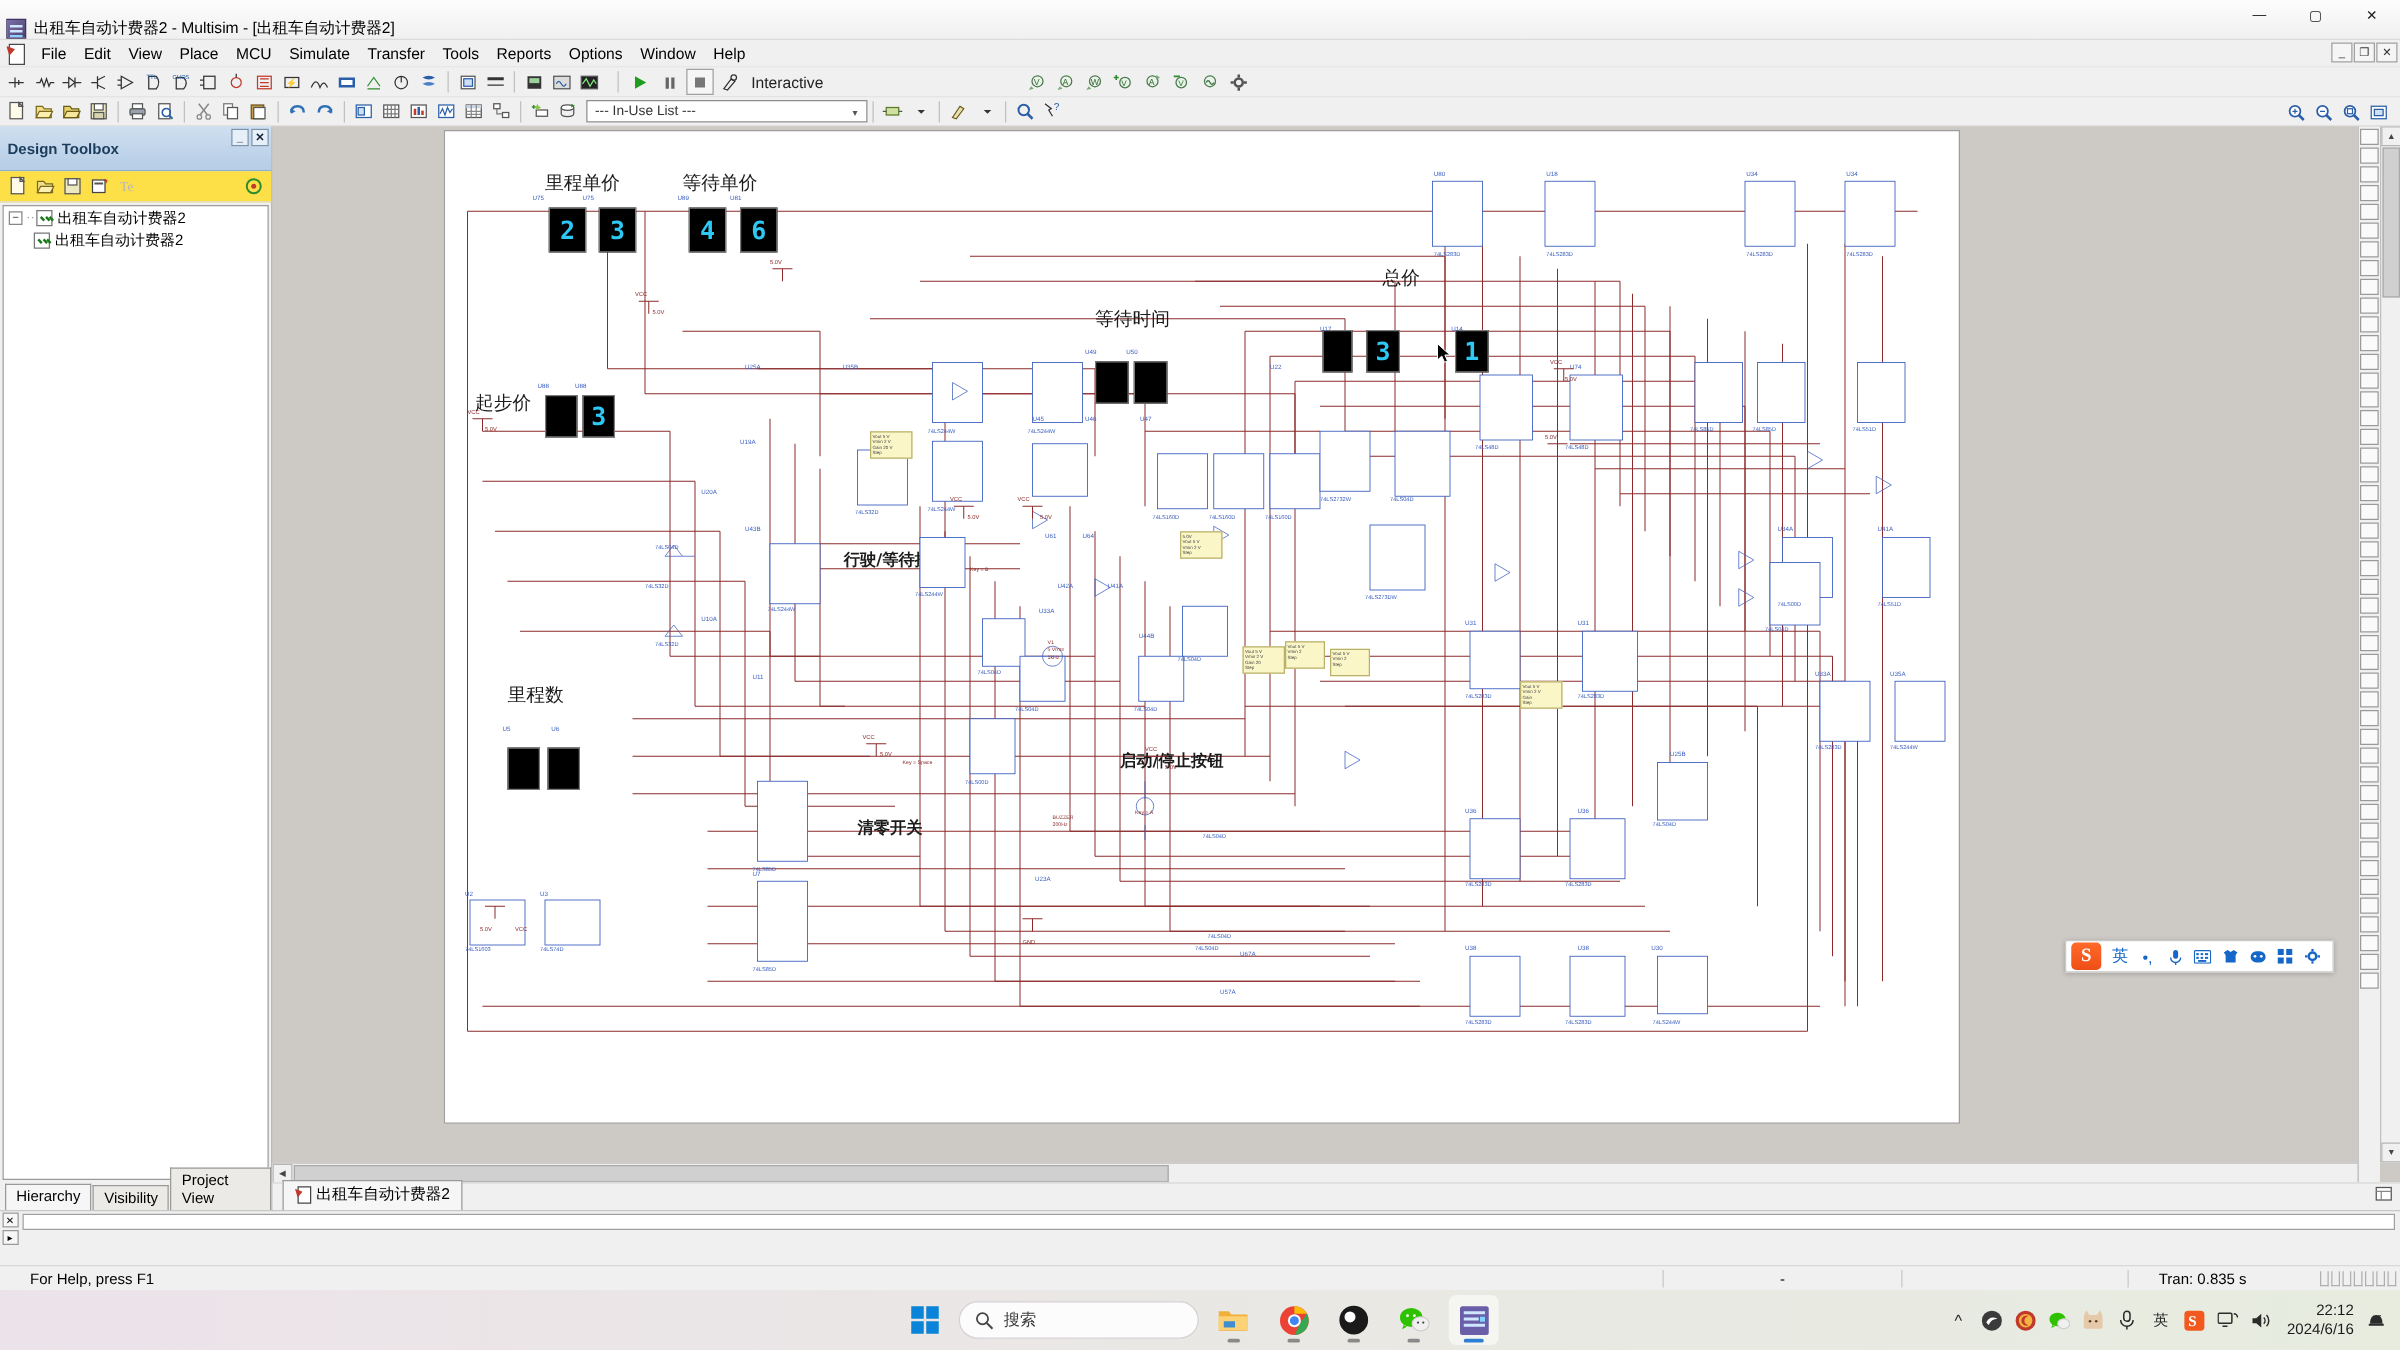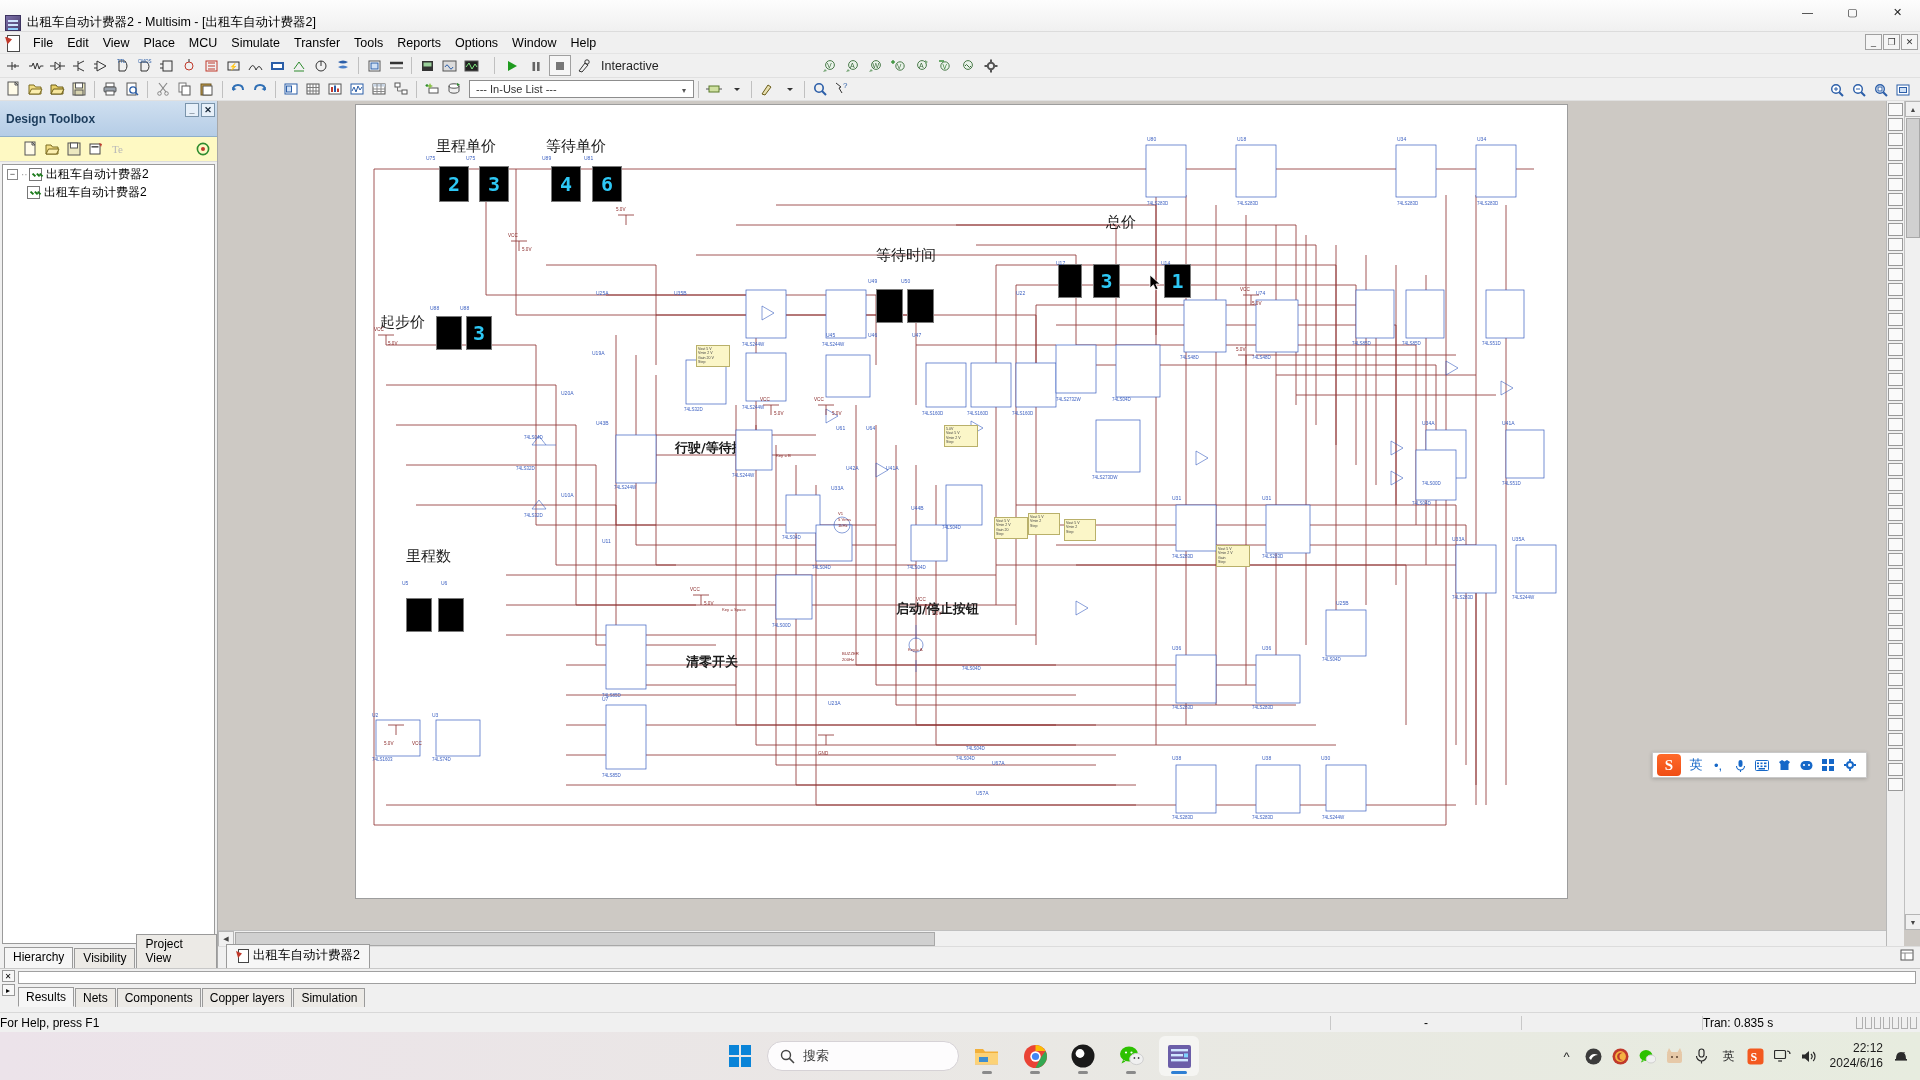--- a/index.html
+++ b/index.html
@@ -53,21 +53,21 @@
   
   .workspace{ flex:1; display:flex; min-height:0; background:#d8d4cf; }
 
   
   .toolbox{ width:218px; background:#f0f0f0; display:flex; flex-direction:column; border-right:1px solid #a8a8a8;}
   .tbx-title{ height:36px;background:linear-gradient(#cfdff0,#b5cde6);
               display:flex;align-items:center;padding-left:6px;font-size:12px;font-weight:bold;color:#1c3c5c;
               border-bottom:1px solid #8fafc9; position:relative;}
   .tbx-title .btns{ position:absolute;right:2px;top:2px;display:flex;gap:2px;}
   .tbx-title .btns span{ width:14px;height:14px;border:1px solid #7a94ab;background:#e7f0f9;font-size:9px;display:flex;align-items:center;justify-content:center;color:#123;}
-  .tbx-tools{ height:25px;background:#fef9c3;display:flex;align-items:center;padding-left:20px;gap:2px;border-bottom:1px solid #dcdcdc;position:relative;}
+  .tbx-tools{ height:25px;background:#fde047;display:flex;align-items:center;padding-left:4px;gap:2px;border-bottom:1px solid #dcdcdc;position:relative;}
   .tbx-tools .sp{ margin-left:auto;margin-right:4px;}
   .tbx-tree{ flex:1;background:#fff;border:1px solid #9a9a9a;margin:2px;overflow:hidden;font-size:12px;}
   .tree-row{ display:flex;align-items:center;height:18px;padding-left:4px;white-space:nowrap;}
   .tree-row.child{ padding-left:24px;}
   .tree-exp{ width:11px;height:11px;border:1px solid #888;background:#fff;font-size:9px;line-height:9px;
              display:flex;align-items:center;justify-content:center;color:#333;margin-right:3px;flex:none;}
   .tree-dots{ width:8px;flex:none;color:#999;font-size:10px;}
   .tree-chk{ width:13px;height:13px;border:1px solid #777;background:#fff;margin-right:4px;flex:none;position:relative;}
   .tree-chk::after{ content:"";position:absolute;left:2px;top:5px;width:4px;height:2px;background:#1a7a1a;transform:rotate(45deg);box-shadow:3px -3px 0 0 #1a7a1a,5px -5px 0 0 #1a7a1a;}
   .tbx-tabs{ height:22px;display:flex;align-items:flex-end;padding-left:4px;gap:1px;background:#f0f0f0;}
@@ -98,21 +98,21 @@
   .res-side{ width:16px;display:flex;flex-direction:column;align-items:center;padding-top:1px;gap:2px;}
   .res-side span{ width:13px;height:12px;border:1px solid #999;background:#f7f7f7;font-size:8px;display:flex;align-items:center;justify-content:center;}
   .res-main{ flex:1;display:flex;flex-direction:column;}
   .res-box{ height:13px;margin:2px 4px 0 2px;border:1px solid #a0a0a0;background:#fff;}
   .res-tabs{ display:flex;align-items:flex-end;gap:1px;padding-left:2px;margin-top:3px;}
   .res-tabs .tab{ padding:2px 7px 2px;border:1px solid #9a9a9a;border-bottom:none;background:#eceae6;font-size:12px;}
   .res-tabs .tab.active{ background:#f6f6f6;border-bottom:1px solid #f6f6f6;}
 
   
   .statusbar{ height:20px;background:#f0f0f0;border-top:1px solid #d8d8d8;display:flex;align-items:center;font-size:12px;color:#000;}
-  .sb-cell{ padding:0 0;height:20px;display:flex;align-items:center;}
+  .sb-cell{ padding:0 24px;height:20px;display:flex;align-items:center;}
   .sb-div{ width:1px;height:14px;background:#c8c8c8;}
   .sb-grip{ margin-left:auto;margin-right:3px;display:flex;gap:2px;}
   .sb-grip span{ width:7px;height:12px;border:1px solid #b0b0b0;border-top:none;}
 
   
   .taskbar{ position:absolute;left:0;bottom:0;width:1920px;height:48px;
             background:linear-gradient(90deg,#ece3ea,#e7ecdf);
             display:flex;align-items:center; }
   .tb-center{ position:absolute;left:50%;transform:translateX(-50%);display:flex;align-items:center;gap:8px;}
   .startbtn{ width:38px;height:38px;display:flex;align-items:center;justify-content:center;}
@@ -1111,27 +1111,20 @@
     </div>
   </div>
 
   <div class="results">
     <div class="res-side">
       <span>✕</span>
       <span>▸</span>
     </div>
     <div class="res-main">
       <div class="res-box"></div>
-      <div class="res-tabs">
-        <div class="tab active">Results</div>
-        <div class="tab">Nets</div>
-        <div class="tab">Components</div>
-        <div class="tab">Copper layers</div>
-        <div class="tab">Simulation</div>
-      </div>
     </div>
   </div>
 
   <div class="statusbar">
     <div class="sb-cell" style="width:1330px;">For Help, press F1</div>
     <div class="sb-div"></div>
     <div class="sb-cell" style="width:190px;justify-content:center;">-</div>
     <div class="sb-div"></div>
     <div class="sb-cell" style="width:180px;"></div>
     <div class="sb-div"></div>

